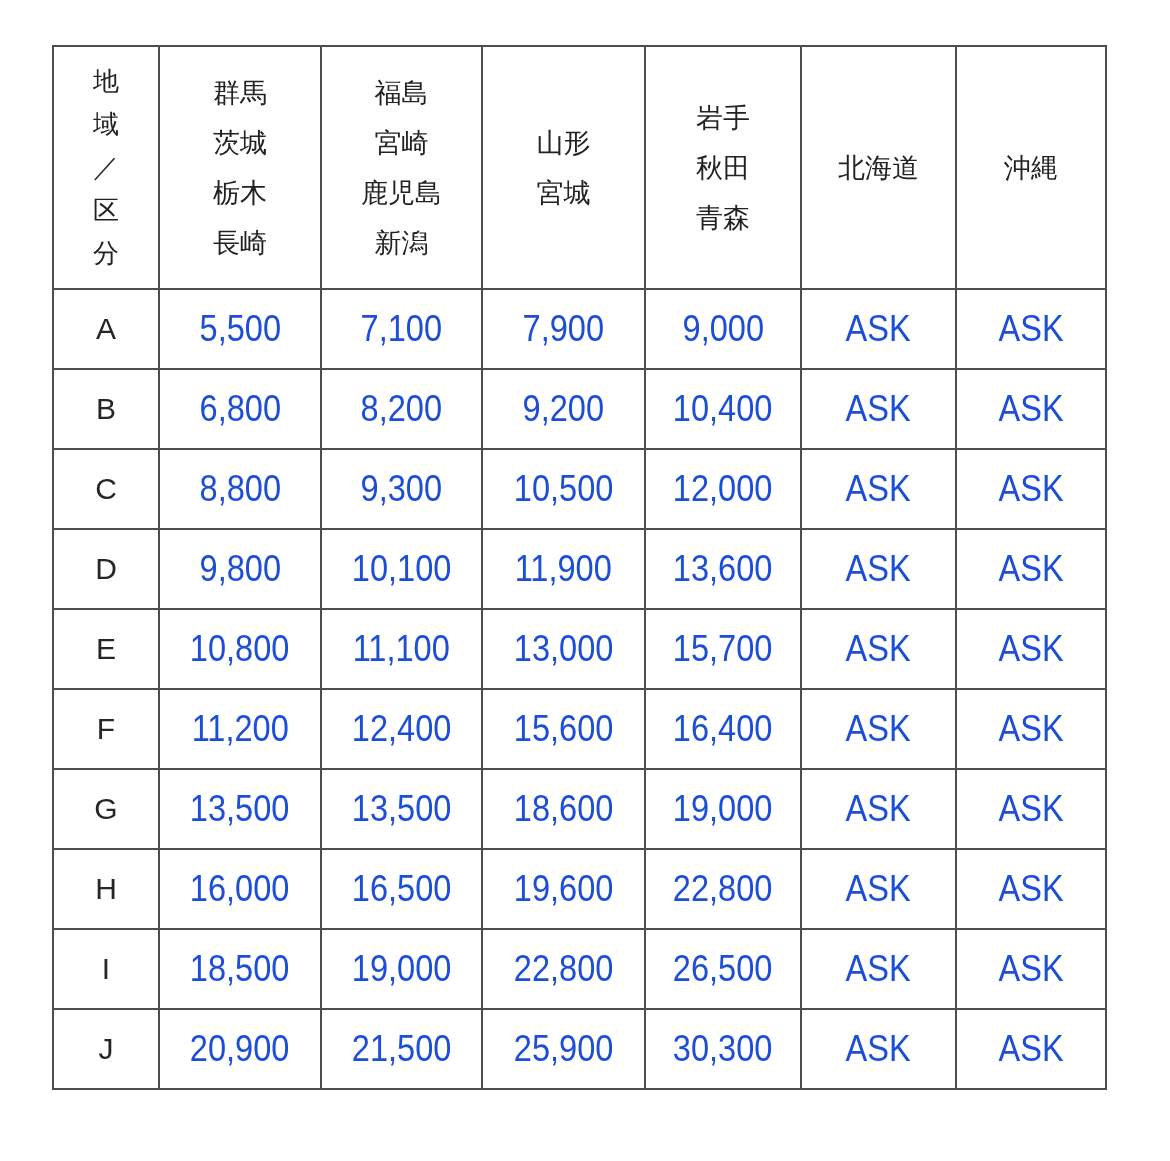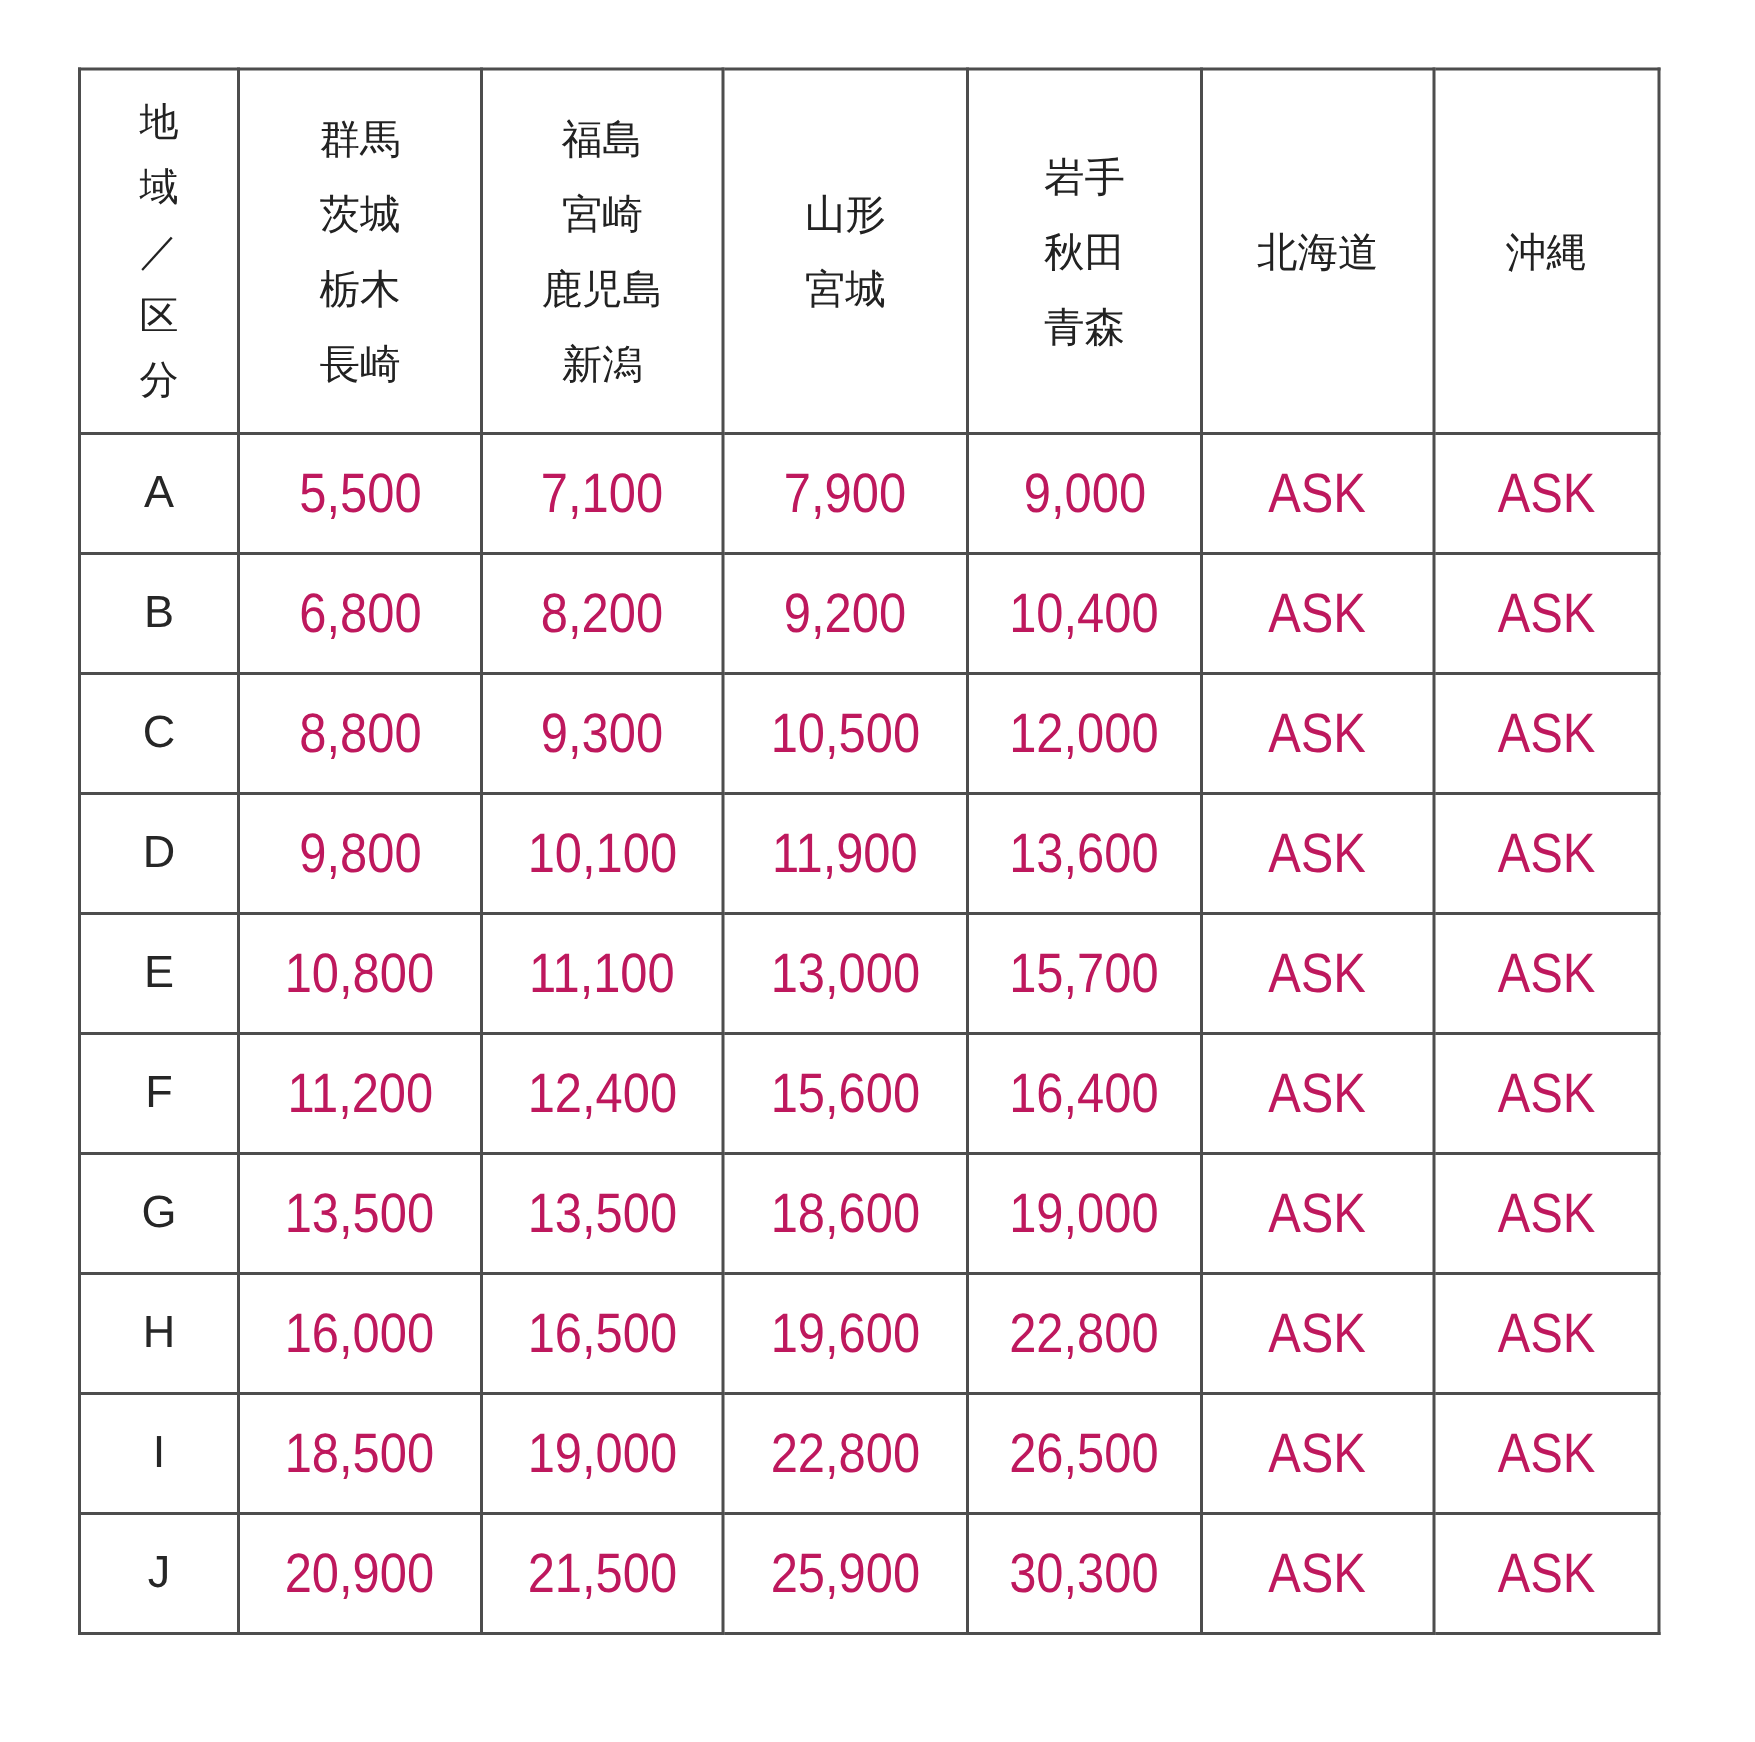--- a/index.html
+++ b/index.html
@@ -50,21 +50,21 @@
     font-size: 26px;
     line-height: 43px;
   }
   tbody tr { height: 80px; }
   tbody th.row-label {
     font-size: 30px;
     color: #262626;
   }
   tbody td {
     font-size: 37px;
-    color: #be185d;
+    color: #1d4ed8;
   }
   .cell-text {
     display: inline-block;
     transform: scaleX(0.88);
     transform-origin: center;
     white-space: nowrap;
   }
 </style>
 </head>
 <body>

